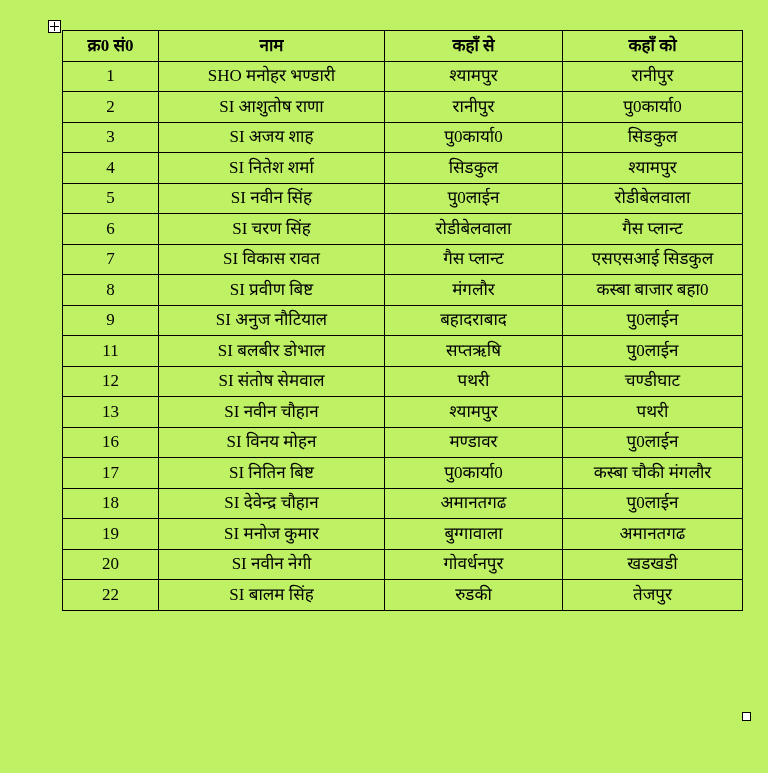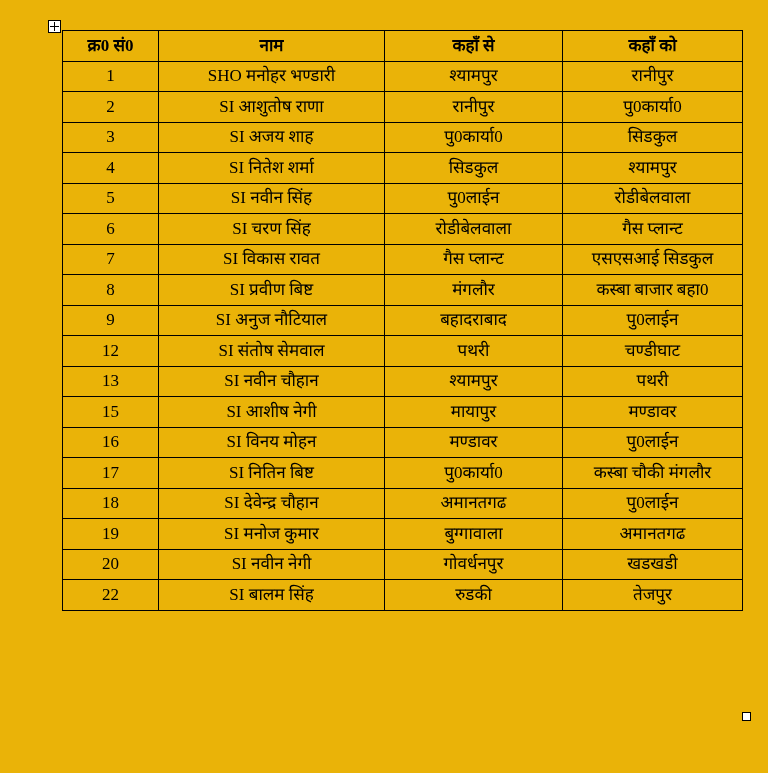--- a/index.html
+++ b/index.html
@@ -11,21 +11,21 @@
     overflow: hidden;
   }
   body {
     font-family: "Liberation Serif", "DejaVu Serif", serif;
     color: #000000;
   }
   .page {
     position: relative;
     width: 768px;
     height: 773px;
-    background: #eab308;
+    background: #bef264;
   }
   
   .move-handle {
     position: absolute;
     left: 48px;
     top: 20px;
     width: 13px;
     height: 13px;
     border: 1px solid #000;
     background: #ffffff;
@@ -175,38 +175,38 @@
           <td class="from">मंगलौर</td>
           <td class="to">कस्बा बाजार बहा0</td>
         </tr>
         <tr>
           <td class="sn">9</td>
           <td class="name">SI अनुज नौटियाल</td>
           <td class="from">बहादराबाद</td>
           <td class="to">पु0लाईन</td>
         </tr>
         <tr>
+          <td class="sn">11</td>
+          <td class="name">SI बलबीर डोभाल</td>
+          <td class="from">सप्तऋषि</td>
+          <td class="to">पु0लाईन</td>
+        </tr>
+        <tr>
           <td class="sn">12</td>
           <td class="name">SI संतोष सेमवाल</td>
           <td class="from">पथरी</td>
           <td class="to">चण्डीघाट</td>
         </tr>
         <tr>
           <td class="sn">13</td>
           <td class="name">SI नवीन चौहान</td>
           <td class="from">श्यामपुर</td>
           <td class="to">पथरी</td>
         </tr>
         <tr>
-          <td class="sn">15</td>
-          <td class="name">SI आशीष नेगी</td>
-          <td class="from">मायापुर</td>
-          <td class="to">मण्डावर</td>
-        </tr>
-        <tr>
           <td class="sn">16</td>
           <td class="name">SI विनय मोहन</td>
           <td class="from">मण्डावर</td>
           <td class="to">पु0लाईन</td>
         </tr>
         <tr>
           <td class="sn">17</td>
           <td class="name">SI नितिन बिष्ट</td>
           <td class="from">पु0कार्या0</td>
           <td class="to">कस्बा चौकी मंगलौर</td>

